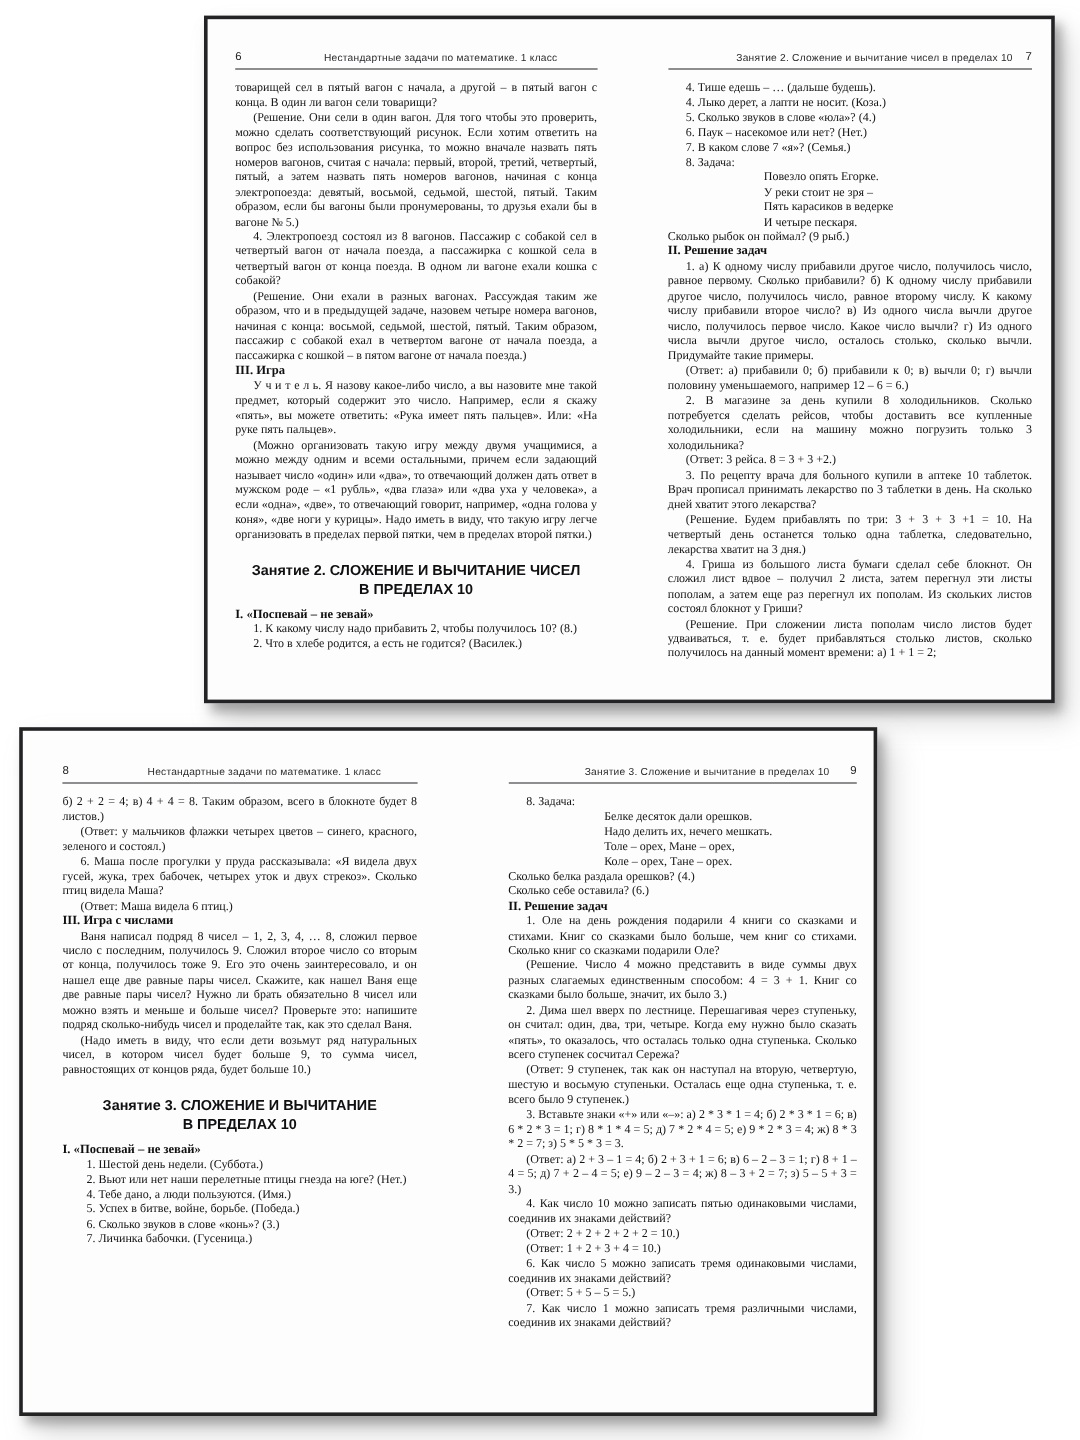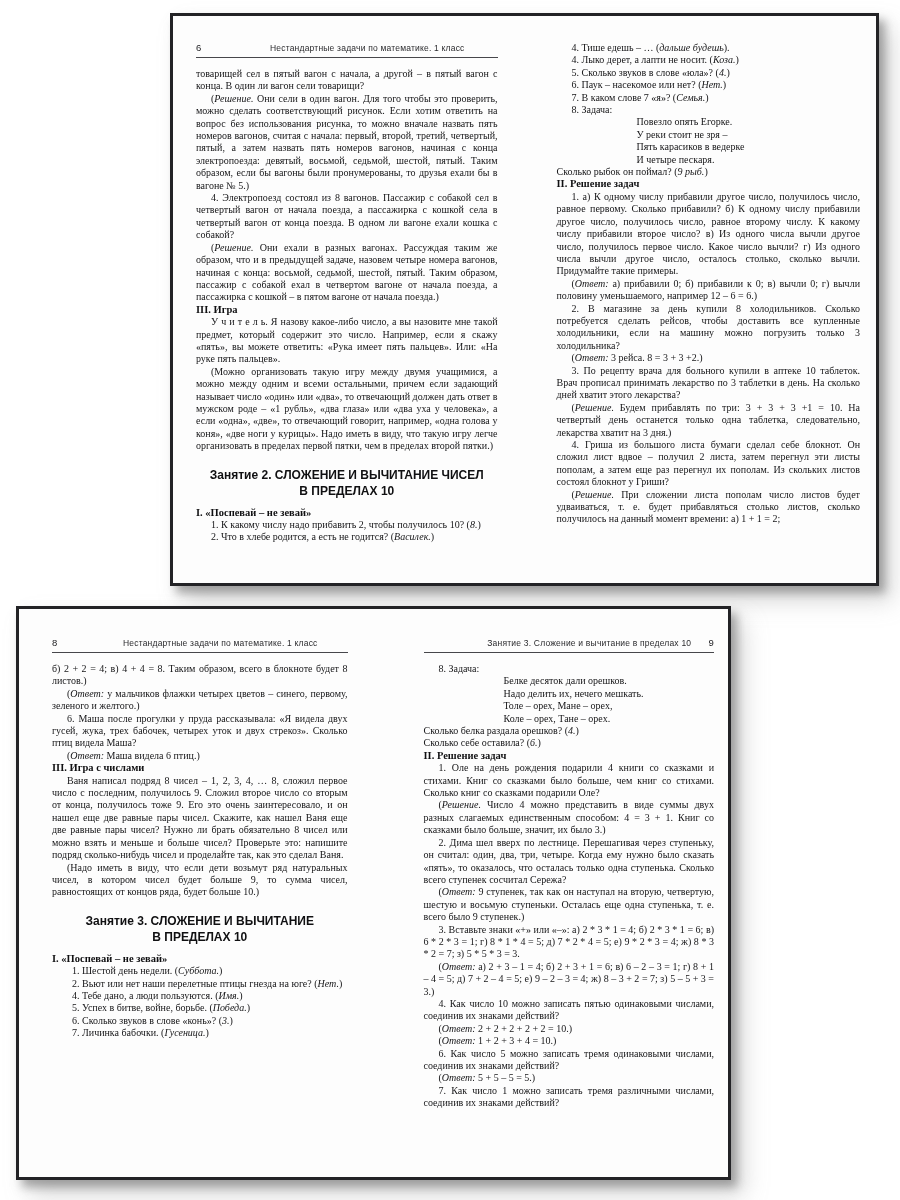--- a/index.html
+++ b/index.html
@@ -45,21 +45,21 @@
     font-size:10.5px; margin:4px 0 2px; text-align:left; color:#101012;
     text-indent:0;
   }
   .chapter {
     font-family:"Liberation Sans", sans-serif; font-weight:700;
     font-size:12px; line-height:16px; text-align:center;
     margin:14px 4px 8px; color:#101012;
   }
   .verse { margin-left:80px; text-align:left; }
   .verse .ln { white-space:nowrap; }
-  .it { font-style:italic; }
+  .it { }
 </style>
 </head>
 <body>
 
 <div class="spread" id="spread-top">
   <div class="page pg-6">
     <div class="running-head">
       <span class="rh-num left">6</span>
       <span class="rh-title">Нестандартные задачи по математике. 1 класс</span>
       <span></span>
@@ -75,20 +75,25 @@
         <div class="chapter">
           <div class="ln">Занятие 2. СЛОЖЕНИЕ И ВЫЧИТАНИЕ ЧИСЕЛ</div>
           <div class="ln">В ПРЕДЕЛАХ 10</div>
         </div>
         <p class="section"><span>I. «Поспевай – не зевай»</span></p>
         <p class="ind"><span>1. К какому числу надо прибавить 2, чтобы получилось 10? (</span><span class="it">8.</span><span>)</span></p>
         <p class="ind"><span>2. Что в хлебе родится, а есть не годится? (</span><span class="it">Василек.</span><span>)</span></p>
       </div>
   </div>
   <div class="page pg-7">
+    <div class="running-head">
+      <span></span>
+      <span class="rh-title">Занятие 2. Сложение и вычитание чисел в пределах 10</span>
+      <span class="rh-num right">7</span>
+    </div>
     <div class="page-body">
         <p class="ind"><span>4. Тише едешь – … (</span><span class="it">дальше будешь</span><span>).</span></p>
         <p class="ind"><span>4. Лыко дерет, а лапти не носит. (</span><span class="it">Коза.</span><span>)</span></p>
         <p class="ind"><span>5. Сколько звуков в слове «юла»? (</span><span class="it">4.</span><span>)</span></p>
         <p class="ind"><span>6. Паук – насекомое или нет? (</span><span class="it">Нет.</span><span>)</span></p>
         <p class="ind"><span>7. В каком слове 7 «я»? (</span><span class="it">Семья.</span><span>)</span></p>
         <p class="ind"><span>8. Задача:</span></p>
         <div class="verse">
           <div class="ln">Повезло опять Егорке.</div>
           <div class="ln">У реки стоит не зря –</div>
@@ -111,21 +116,21 @@
 
 <div class="spread" id="spread-bottom">
   <div class="page pg-8">
     <div class="running-head">
       <span class="rh-num left">8</span>
       <span class="rh-title">Нестандартные задачи по математике. 1 класс</span>
       <span></span>
     </div>
     <div class="page-body">
         <p class="cont"><span>б) 2 + 2 = 4; в) 4 + 4 = 8. Таким образом, всего в блокноте будет 8 листов.)</span></p>
-        <p class="ind"><span>(</span><span class="it">Ответ:</span><span> у мальчиков флажки четырех цветов – синего, первому, зеленого и желтого.)</span></p>
+        <p class="ind"><span>(</span><span class="it">Ответ:</span><span> у мальчиков флажки четырех цветов – синего, красного, зеленого и состоял.)</span></p>
         <p class="ind"><span>6. Маша после прогулки у пруда рассказывала: «Я видела двух гусей, жука, трех бабочек, четырех уток и двух стрекоз». Сколько птиц видела Маша?</span></p>
         <p class="ind"><span>(</span><span class="it">Ответ:</span><span> Маша видела 6 птиц.)</span></p>
         <p class="section"><span>III. Игра с числами</span></p>
         <p class="ind"><span>Ваня написал подряд 8 чисел – 1, 2, 3, 4, … 8, сложил первое число с последним, получилось 9. Сложил второе число со вторым от конца, получилось тоже 9. Его это очень заинтересовало, и он нашел еще две равные пары чисел. Скажите, как нашел Ваня еще две равные пары чисел? Нужно ли брать обязательно 8 чисел или можно взять и меньше и больше чисел? Проверьте это: напишите подряд сколько-нибудь чисел и проделайте так, как это сделал Ваня.</span></p>
         <p class="ind"><span>(Надо иметь в виду, что если дети возьмут ряд натуральных чисел, в котором чисел будет больше 9, то сумма чисел, равностоящих от концов ряда, будет больше 10.)</span></p>
         <div class="chapter">
           <div class="ln">Занятие 3. СЛОЖЕНИЕ И ВЫЧИТАНИЕ</div>
           <div class="ln">В ПРЕДЕЛАХ 10</div>
         </div>
         <p class="section"><span>I. «Поспевай – не зевай»</span></p>

